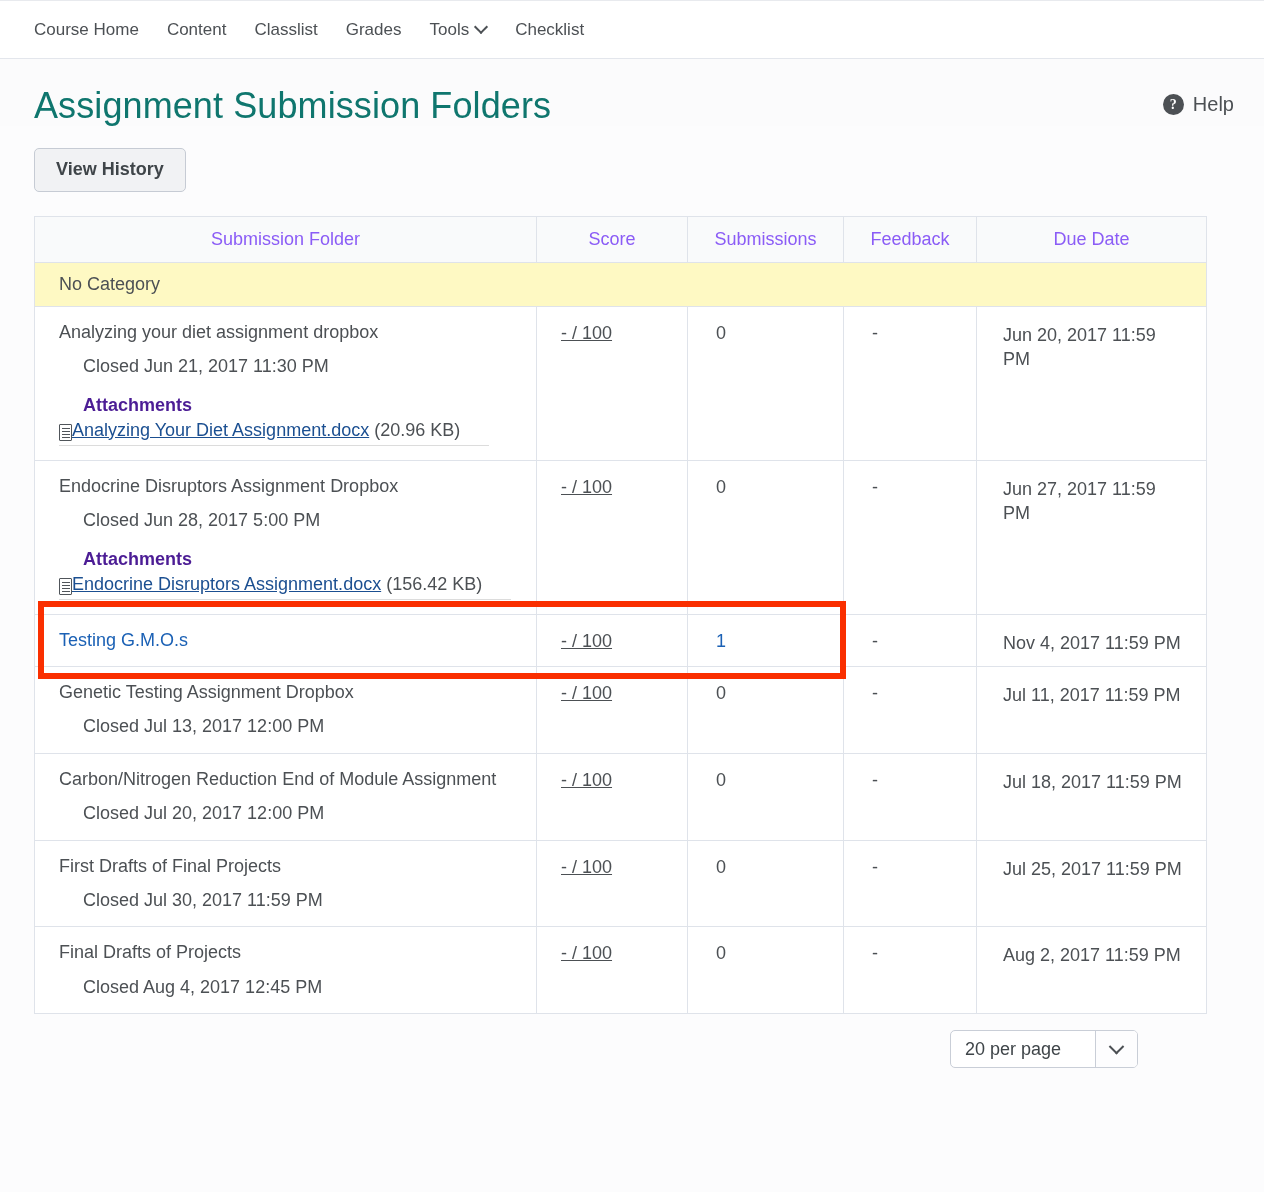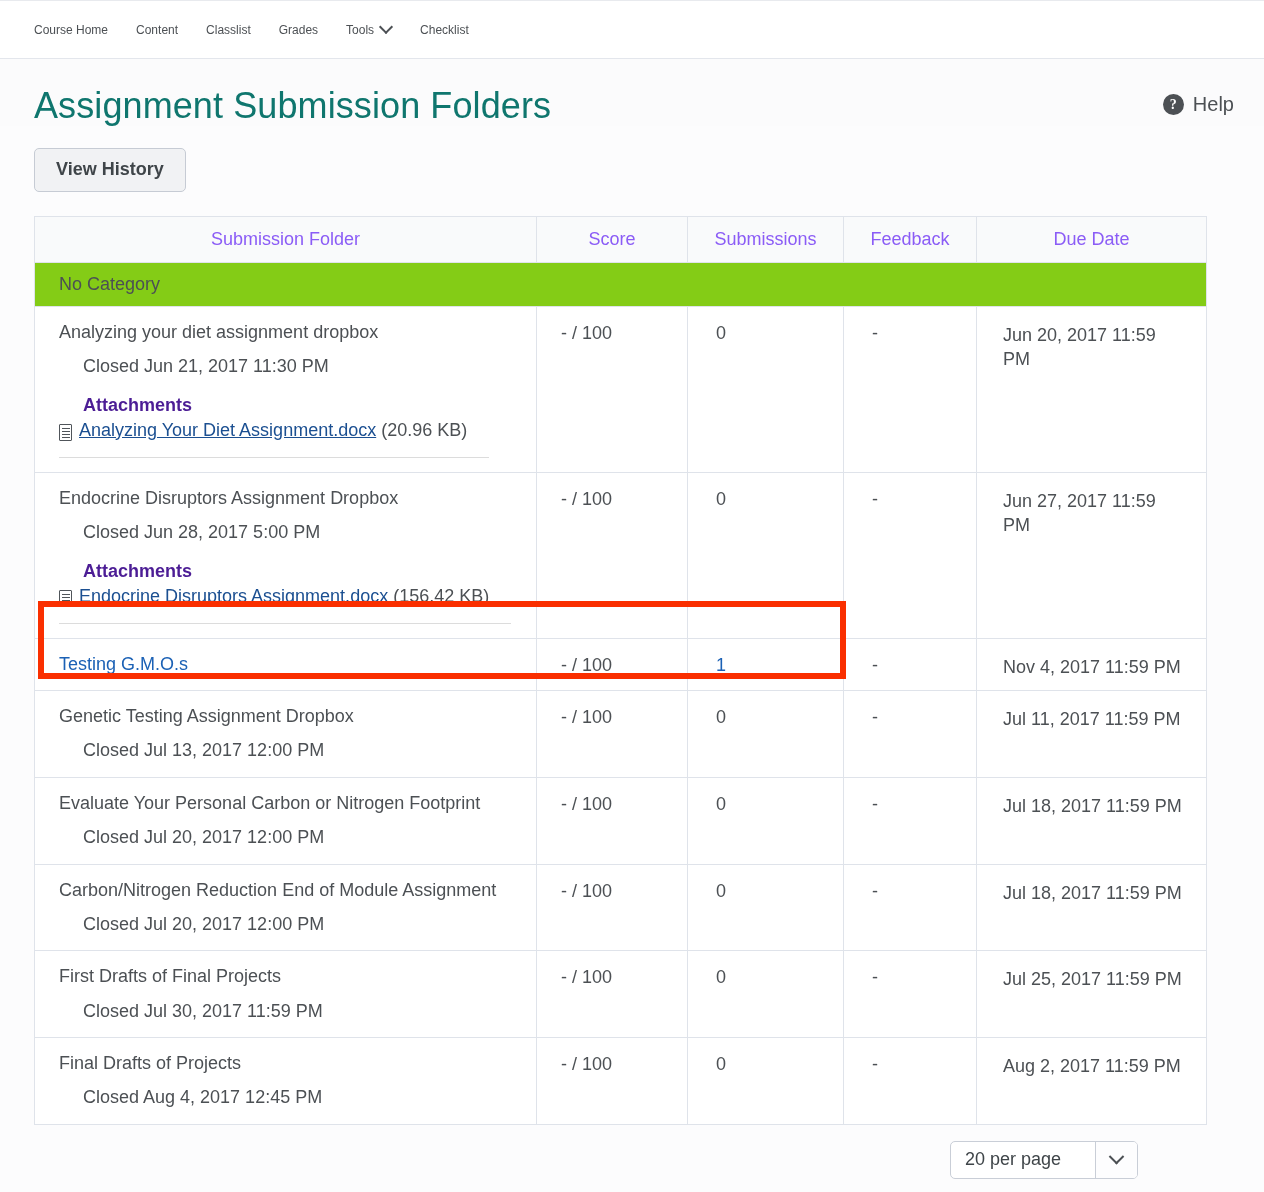--- a/index.html
+++ b/index.html
@@ -22,21 +22,21 @@
     height: 59px;
     background: #ffffff;
     border-bottom: 1px solid #e3e6ec;
     border-top: 1px solid #e8eaee;
     display: flex;
     align-items: center;
     padding-left: 34px;
     gap: 0px;
   }
   .navitem {
-    font-size: 12px;
+    font-size: 17px;
     color: #4c5054;
     padding: 0 14px;
     line-height: 1;
     cursor: pointer;
     white-space: nowrap;
     display: flex;
     align-items: center;
     gap: 7px;
   }
   .navitem:first-child { padding-left: 0; }
@@ -126,51 +126,50 @@
     background: #f9fafb;
     font-weight: 400;
     font-size: 18px;
     padding: 12px 0 12px 0;
     text-align: center;
     color: #8b5cf6;
     height: 40px;
   }
   th.col-folder { text-align: left; padding-left: 24px; }
   .category-row td {
-    background: #84cc16;
+    background: #fef9c3;
     font-size: 18px;
     padding: 11px 0 11px 24px;
     color: #4c5054;
   }
   td.c-folder { padding: 14px 0 14px 24px; font-size: 18px; }
   td.c-score, td.c-subs, td.c-feedback {
     text-align: left;
     font-size: 18px;
     padding: 16px 0 0 0;
   }
-  td.c-score   { padding-left: 24px; }
+  td.c-score   { padding-left: 24px; text-decoration: underline; }
   td.c-subs    { padding-left: 28px; }
   td.c-feedback{ padding-left: 28px; }
   td.c-due {
     font-size: 18px;
     padding: 16px 22px 0 26px;
     line-height: 1.35;
   }
 
   .folder-title { color: #4c5054; line-height: 1.3; }
   .folder-link { color: #1b61b5; cursor: pointer; line-height: 1.3; }
   .closed { padding-left: 24px; margin-top: 11px; line-height: 1.3; color:#4c5054;}
   .att-head { font-weight: bold; padding-left: 24px; margin-top: 16px; color:#4c1d95;}
   .att-line {
     margin-top: 4px;
     display: flex;
     align-items: center;
-    gap: 7px;
     border-bottom: 1px solid #dcdcdc;
-    padding-bottom: 16px;
+    padding-bottom: 4px;
     width: 430px;
   }
   .att-line.wide { width: 452px; }
   .file-icon {
     flex: 0 0 auto;
     width: 13px; height: 17px;
     margin-top: 4px;
     border: 1.4px solid #50555a;
     border-radius: 1px;
     background:
@@ -348,30 +347,20 @@
               <div class="folder-title">Genetic Testing Assignment Dropbox</div>
               <div class="closed">Closed Jul 13, 2017 12:00 PM</div>
             </td>
             <td class="c-score">- / 100</td>
             <td class="c-subs"><span>0</span></td>
             <td class="c-feedback">-</td>
             <td class="c-due">Jul 11, 2017 11:59 PM</td>
           </tr>
           <tr>
             <td class="c-folder">
-              <div class="folder-title">Evaluate Your Personal Carbon or Nitrogen Footprint</div>
-              <div class="closed">Closed Jul 20, 2017 12:00 PM</div>
-            </td>
-            <td class="c-score">- / 100</td>
-            <td class="c-subs"><span>0</span></td>
-            <td class="c-feedback">-</td>
-            <td class="c-due">Jul 18, 2017 11:59 PM</td>
-          </tr>
-          <tr>
-            <td class="c-folder">
               <div class="folder-title">Carbon/Nitrogen Reduction End of Module Assignment</div>
               <div class="closed">Closed Jul 20, 2017 12:00 PM</div>
             </td>
             <td class="c-score">- / 100</td>
             <td class="c-subs"><span>0</span></td>
             <td class="c-feedback">-</td>
             <td class="c-due">Jul 18, 2017 11:59 PM</td>
           </tr>
           <tr>
             <td class="c-folder">

